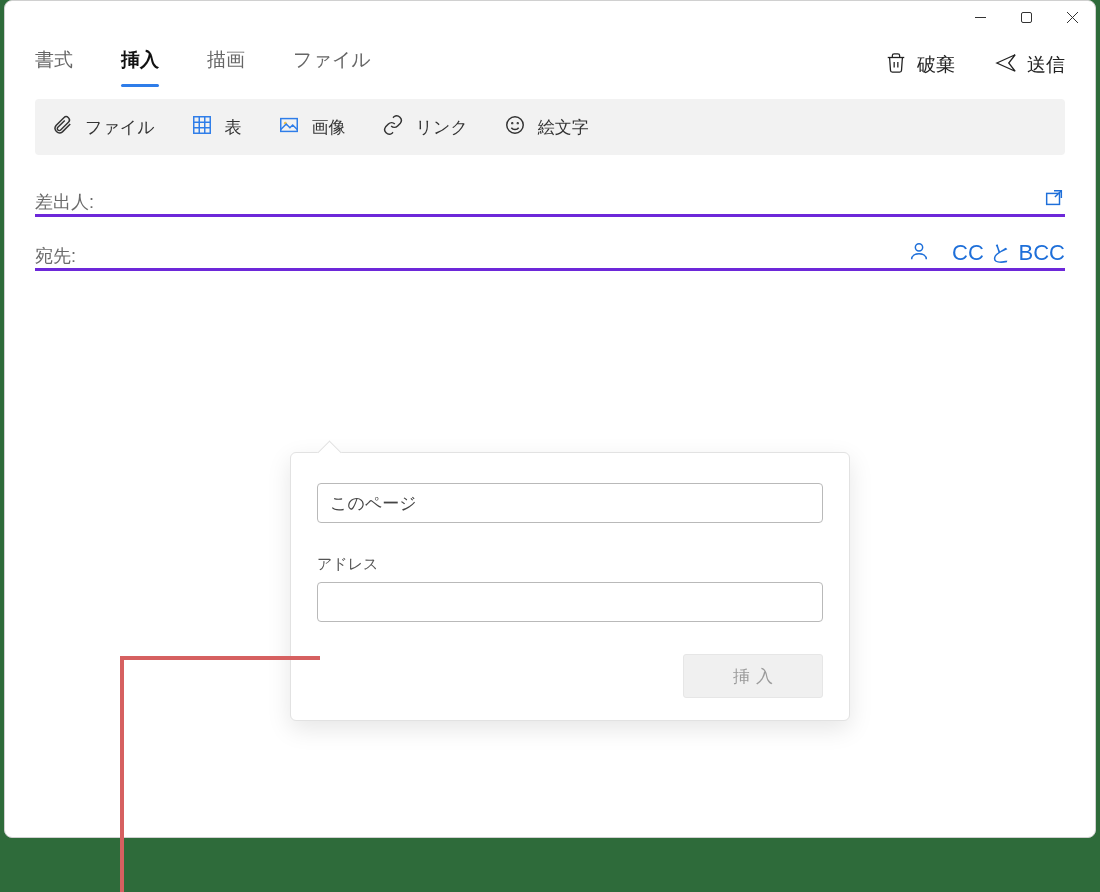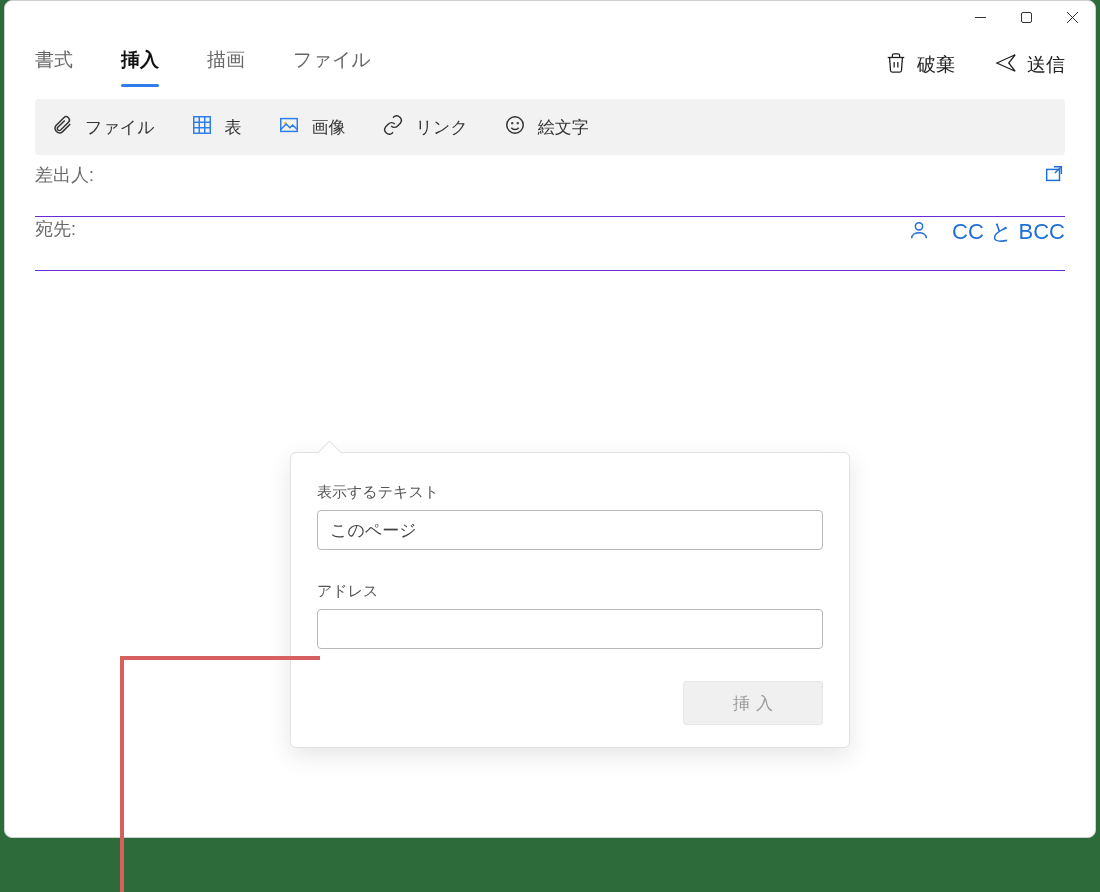--- a/index.html
+++ b/index.html
@@ -90,23 +90,23 @@
     cursor: pointer;
   }
   .tool svg { width: 22px; height: 22px; }
   
   .fields {
     display: flex; flex-direction: column;
     padding: 8px 30px 0 30px;
   }
   .fieldrow {
     display: flex;
-    align-items: flex-start;
+    align-items: flex-end;
     min-height: 54px;
-    border-bottom: 1px solid #6d28d9;
+    border-bottom: 3px solid #6d28d9;
     font-size: 18px;
     color: #6b6b6b;
   }
   .fieldrow .label { flex: 0 0 auto; }
   .fieldrow .spacer { flex: 1; }
   .fieldrow .right { display: flex; align-items: center; gap: 22px; }
   .fieldrow .link { color: #1e6fd9; cursor: pointer; font-size: 22px; }
   .fieldrow svg.ric { width: 22px; height: 22px; stroke: #1e6fd9; fill: none; stroke-width: 1.6; }
   
   .body {
@@ -330,21 +330,20 @@
         </span>
         <span class="link">CC と BCC</span>
       </span>
     </div>
   </div>
 
 
 </div>
 
 <div class="popover">
-  <div class="plabel">表示するテキスト</div>
   <input type="text" value="このページ" style="">
   <div class="plabel">アドレス</div>
   <input type="text" value="" style="">
   <div class="btnrow">
     <div class="btn">挿入</div>
   </div>
 </div>
 
 <div class="annot">
   <div class="h"></div>

